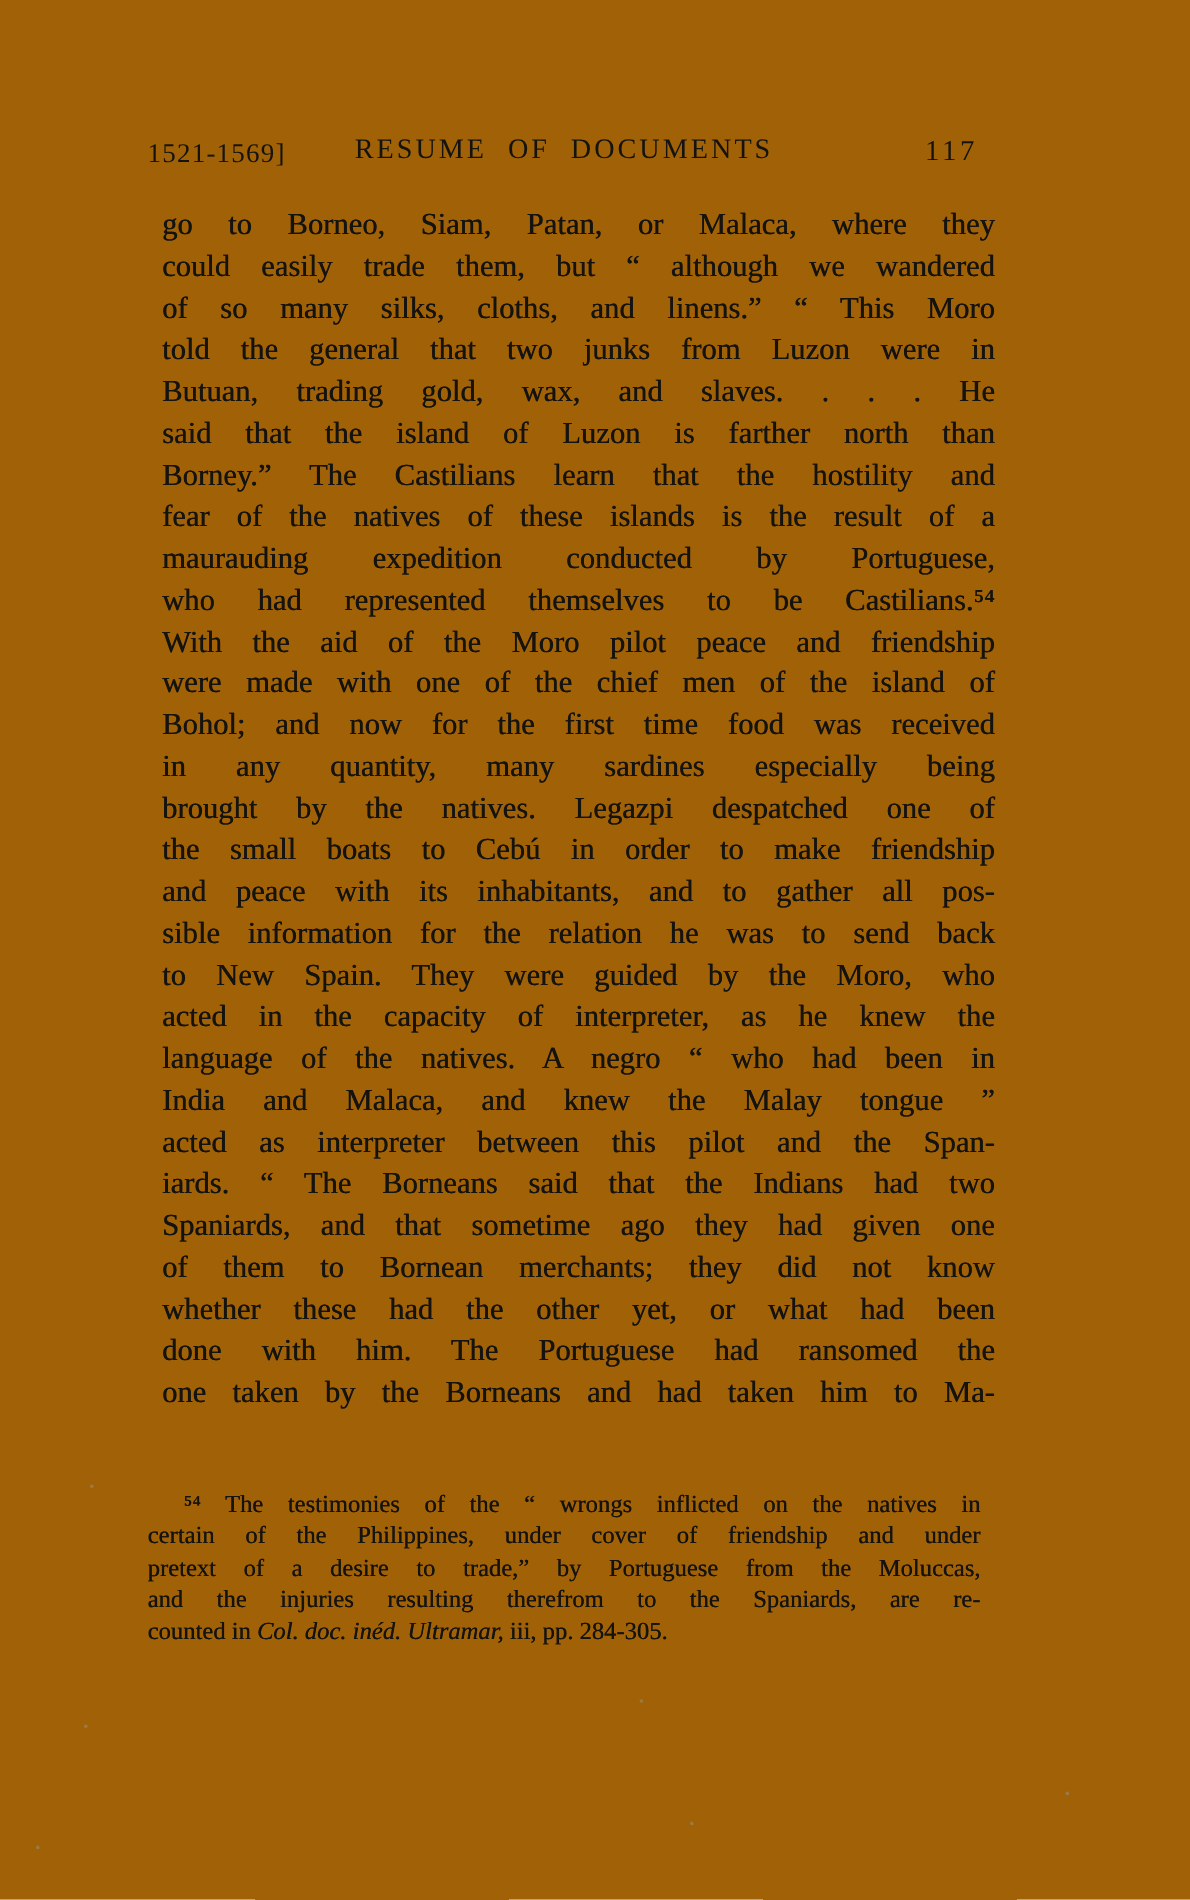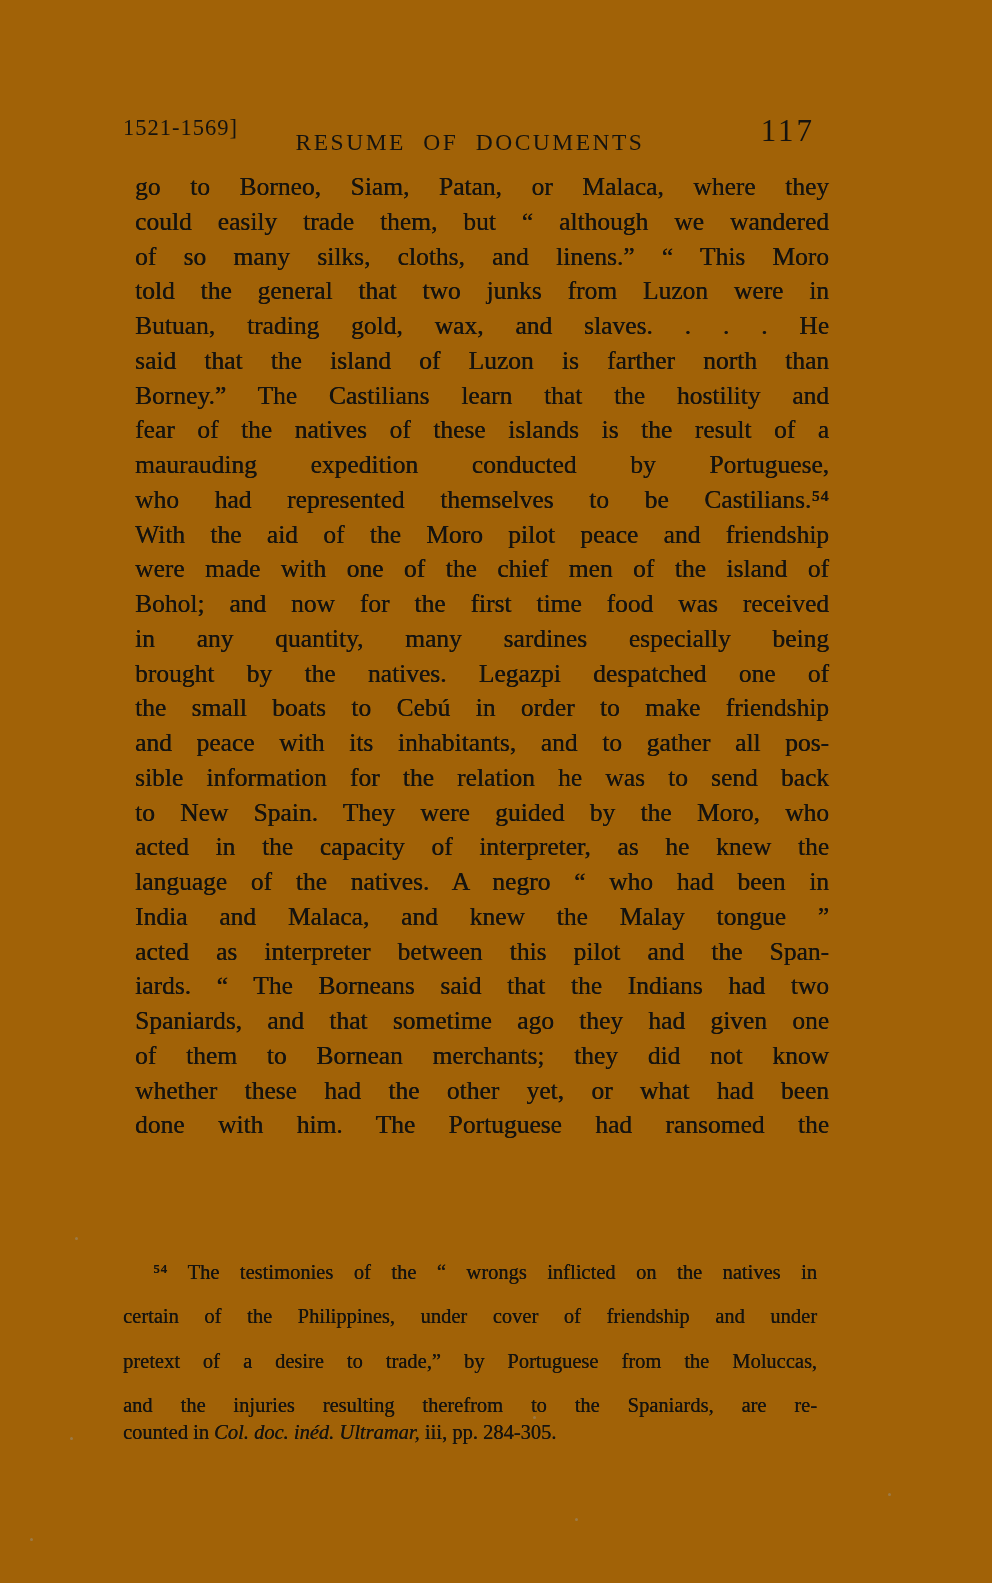--- a/index.html
+++ b/index.html
@@ -19,25 +19,25 @@
   
   .running-head {
     position: absolute; top: 112px; left: 123px; width: 694px; height: 36px;
   }
   .rh-left {
     position: absolute; left: 0; top: 3px;
     font-size: 22.5px; letter-spacing: 1px;
   }
   .rh-center {
     position: absolute; left: 0; right: 0; top: 0; text-align: center;
-    font-size: 23.5px; letter-spacing: 2.5px; word-spacing: 9px; margin-top: 17px;
+    font-size: 23.5px; letter-spacing: 2.5px; word-spacing: 9px;
   }
   .rh-right {
     position: absolute; right: 2px; top: 1px;
-    font-size: 31px; letter-spacing: 3px;
+    font-size: 24px; letter-spacing: 3px;
   }
 
   
   .body-block {
     position: absolute; top: 170px; left: 123px; width: 694px;
     font-size: 25.5px; line-height: 34.75px;
     text-shadow: 0.35px 0 0 currentColor;
     margin-left: 12px;
   }
   .body-line {
@@ -47,21 +47,20 @@
 
   
   .footnote {
     position: absolute; top: 1241px; left: 123px; width: 694px;
     font-size: 20.5px; line-height: 26.4px;
     text-shadow: 0.25px 0 0 currentColor;
   }
   .fn-lines .fn-line {
     text-align: justify;
     text-align-last: justify;
-    margin-top: 18px;
   }
   .fn-lines .fn-line:first-child { text-indent: 30px; }
   .fn-last { text-align: left; }
   .fn-last em { font-style: italic; }
 
   
   .speck {
     position: absolute; width: 3px; height: 3px; border-radius: 50%;
     background: #9a9890; opacity: 0.45;
   }
@@ -99,20 +98,21 @@
       <div class="body-line">to New Spain.  They were guided by the Moro, who</div>
       <div class="body-line">acted in the capacity of interpreter, as he knew the</div>
       <div class="body-line">language of the natives.  A negro “ who had been in</div>
       <div class="body-line">India and Malaca, and knew the Malay tongue ”</div>
       <div class="body-line">acted as interpreter between this pilot and the Span-</div>
       <div class="body-line">iards.  “ The Borneans said that the Indians had two</div>
       <div class="body-line">Spaniards, and that sometime ago they had given one</div>
       <div class="body-line">of them to Bornean merchants; they did not know</div>
       <div class="body-line">whether these had the other yet, or what had been</div>
       <div class="body-line">done with him.  The Portuguese had ransomed the</div>
+      <div class="body-line">one taken by the Borneans and had taken him to Ma-</div>
     </main>
 
   <section class="footnote">
     <div class="fn-lines">
         <div class="fn-line">⁵⁴ The testimonies of the “ wrongs inflicted on the natives in</div>
         <div class="fn-line">certain of the Philippines, under cover of friendship and under</div>
         <div class="fn-line">pretext of a desire to trade,” by Portuguese from the Moluccas,</div>
         <div class="fn-line">and the injuries resulting therefrom to the Spaniards, are re-</div>
       </div>
     <div class="fn-line fn-last">

